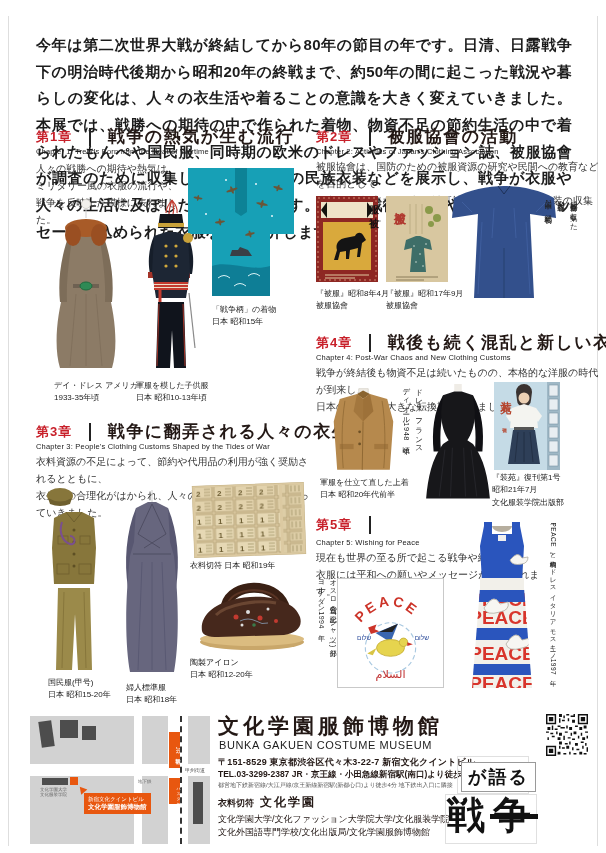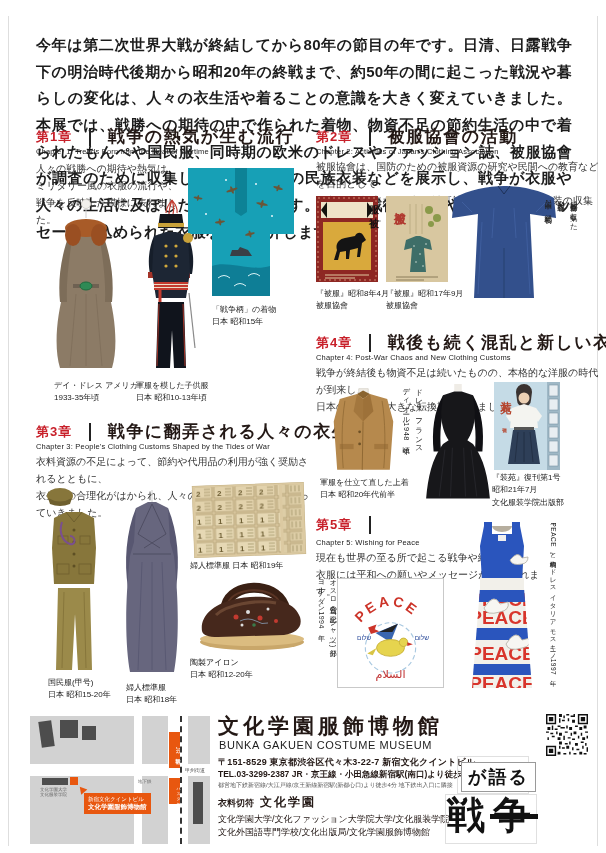--- a/index.html
+++ b/index.html
@@ -272,21 +272,21 @@
       <pattern id="stv" width="19" height="12" patternUnits="userSpaceOnUse">
         <rect x="1" y="1" width="17" height="10" fill="#ddcda6" stroke="#a89468" stroke-width=".7"></rect>
         <path d="M4,3 v6 M8,3 v6 M12,3 v6" stroke="#8a7a4e" stroke-width=".6"></path>
       </pattern>
     </defs>
     <rect width="112" height="72" fill="#dccaa2" stroke="#c4b184"></rect>
     <rect x="3" y="2" width="84" height="28" fill="url(#st2)"></rect>
     <rect x="3" y="30" width="84" height="40" fill="url(#st1)"></rect>
     <rect x="90" y="2" width="19" height="68" fill="url(#stv)"></rect>
   </svg>
-  <div class="cap" style="left:190px;top:560px">婦人標準服 日本 昭和19年</div>
+  <div class="cap" style="left:190px;top:560px">衣料切符 日本 昭和19年</div>
 
   <svg class="art" style="left:196px;top:575px" width="112" height="78" viewBox="0 0 112 78">
     <ellipse cx="56" cy="67" rx="52" ry="8" fill="#c9a76a"></ellipse>
     <ellipse cx="56" cy="64" rx="52" ry="7" fill="#dbbc80"></ellipse>
     <path d="M30,30 C36,8 78,6 88,30" stroke="#3a2014" stroke-width="10" fill="none" stroke-linecap="round"></path>
     <path d="M32,28 C38,12 76,10 84,28" stroke="#5a3424" stroke-width="2" fill="none"></path>
     <path d="M6,56 C4,42 16,30 36,25 C66,17 98,24 104,42 C107,52 100,58 88,60 L22,62 C12,62 7,60 6,56 Z" fill="#46281c"></path>
     <path d="M20,40 C30,30 60,24 80,28" stroke="#6a4632" fill="none" stroke-width="3"></path>
     <g>
         <circle cx="40" cy="42" r="2.5" fill="#c23a30"></circle>

